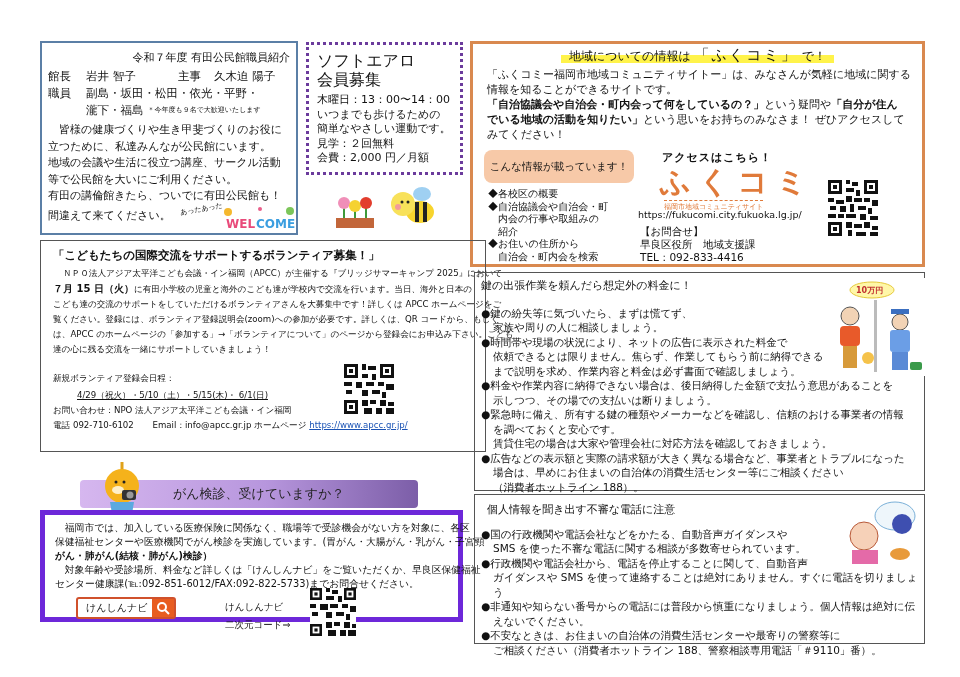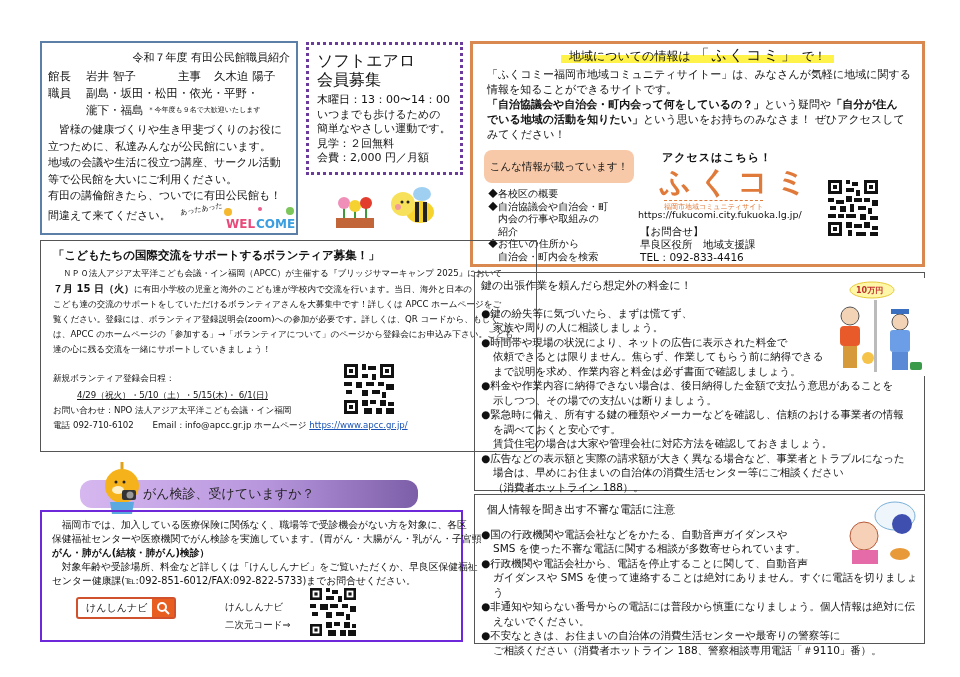--- a/index.html
+++ b/index.html
@@ -35,30 +35,30 @@
   .info-pill { left: 484px; top: 150px; width: 150px; height: 33px; background: #f7c9a8; border-radius: 8px; font-size: 10.5px; display: flex; align-items: center; justify-content: center; }
   .info-list { left: 488px; top: 188px; font-size: 10px; line-height: 12.5px; width: 140px; font-family: Liberation Serif, serif; }
   .access-head { left: 662px; top: 150px; font-size: 11px; font-weight: bold; letter-spacing: 1px; font-family: Liberation Serif, serif; }
   .fukucomi-logo { left: 660px; top: 166px; font-size: 30px; color: #e07a3a; letter-spacing: 8px; font-weight: bold; line-height: 32px; }
   .fukucomi-sub { left: 664px; top: 200px; font-size: 7px; color: #e07a3a; border-top: 1px dashed #e07a3a; padding-top: 1px; }
   .fukucomi-url { left: 638px; top: 209px; font-size: 9.5px; }
   .contact { left: 640px; top: 225px; font-size: 10.5px; line-height: 13px; }
   .qr { background: #fff; }
 
   
-  #vol { left: 40px; top: 240px; width: 497px; height: 212px; border: 1px solid #555; padding: 5px 12px; font-size: 8.6px; line-height: 15px; }
+  #vol { left: 40px; top: 240px; width: 446px; height: 212px; border: 1px solid #555; padding: 5px 12px; font-size: 8.6px; line-height: 15px; }
   #vol .title { font-weight: bold; font-size: 11.5px; line-height: 18px; margin-bottom: 2px; }
   #vol .dates { text-decoration: underline; margin-left: 24px; }
   #vol a { color: #1a53b5; text-decoration: underline; }
 
   
-  .banner { left: 80px; top: 480px; width: 338px; height: 28px; border-radius: 12px; background: linear-gradient(90deg, #d6b7ef 0%, #b796dd 55%, #7c5ea8 100%); font-size: 13px; display: flex; align-items: center; padding-left: 63px; color: #222; }
+  .banner { left: 80px; top: 480px; width: 338px; height: 28px; border-radius: 4px; background: linear-gradient(90deg, #d6b7ef 0%, #b796dd 55%, #7c5ea8 100%); font-size: 13px; display: flex; align-items: center; padding-left: 93px; color: #222; }
   .mascot { left: 96px; top: 460px; width: 54px; height: 58px; }
 
-  #cancer { left: 40px; top: 510px; width: 423px; height: 132px; border: 2px solid #6d28d9; padding: 6px 10px; font-size: 9.8px; line-height: 14px; }
+  #cancer { left: 40px; top: 510px; width: 423px; height: 112px; border: 5px solid #6d28d9; padding: 6px 10px; font-size: 9.8px; line-height: 14px; }
   .search-box { left: 76px; top: 597px; width: 100px; height: 22px; border: 2px solid #d0512c; border-radius: 3px; display: flex; align-items: stretch; background: #fff; }
   .search-box .txt { flex: 1; font-size: 10px; padding-left: 8px; display: flex; align-items: center; }
   .search-box .btn { width: 22px; background: #e85d20; display: flex; align-items: center; justify-content: center; }
   .navi-label { left: 225px; top: 598px; font-size: 9.5px; line-height: 18px; }
 
   
   #lock { left: 474px; top: 272px; width: 451px; height: 219px; border: 1px solid #555; padding: 6px 6px; font-size: 10.5px; line-height: 14.5px; }
   #lock .title { font-size: 11px; margin-bottom: 12px; }
   #lock .bul { padding-left: 12px; text-indent: -12px; }
   .lock-illus { left: 830px; top: 278px; width: 95px; height: 98px; }

